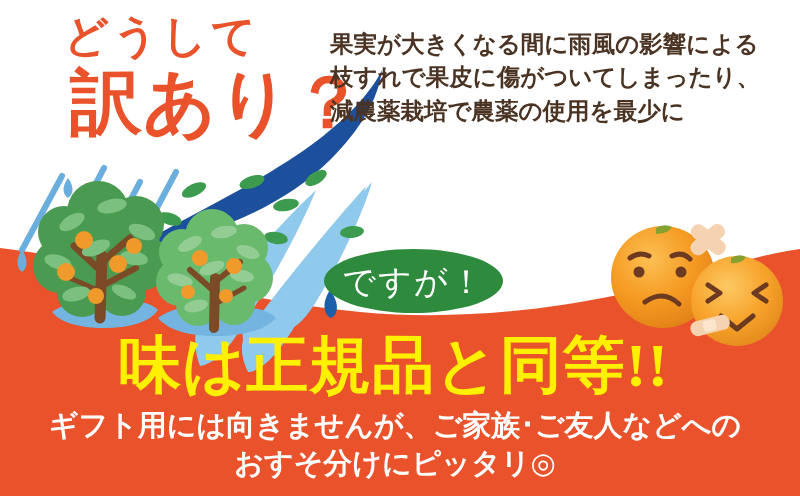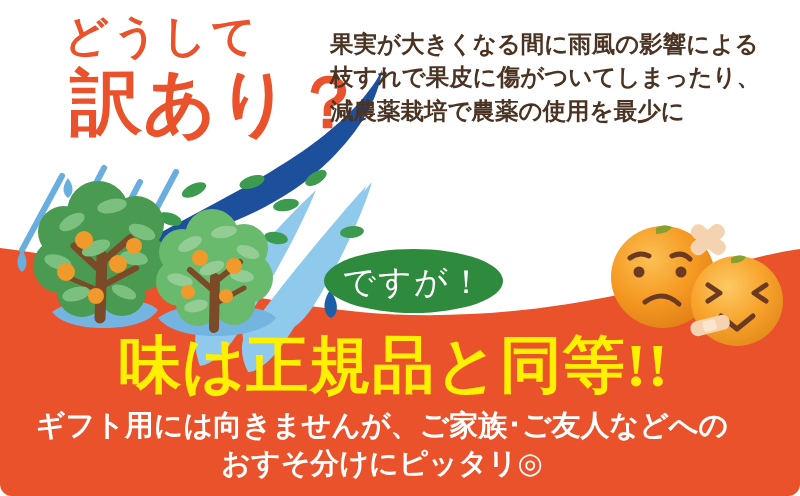--- a/index.html
+++ b/index.html
@@ -9,21 +9,20 @@
     background: #ffffff;
   }
   #banner {
     position: relative;
     width: 800px;
     height: 496px;
     overflow: hidden;
     background: #ffffff;
     font-family: "Liberation Sans", "DejaVu Sans", sans-serif;
     user-select: none;
-    border-radius: 12px;
   }
   .layer {
     position: absolute;
     top: 0; left: 0;
     width: 800px;
     height: 496px;
   }
   
   #bg-wave { z-index: 1; }
 
@@ -114,20 +113,21 @@
     left: 0;
     top: 406px;
     width: 764px;
     text-align: center;
     font-family: "Liberation Serif", "DejaVu Serif", serif;
     font-size: 29px;
     font-weight: 700;
     color: #ffffff;
     line-height: 1.32;
     letter-spacing: 0px;
+    padding-left: 13px;
   }
   #sub-line .ln { display: block; white-space: nowrap; }
 </style>
 </head>
 <body>
 
 <div id="banner">
 
   <svg class="layer" id="bg-wave" viewBox="0 0 800 496">
     <path d="M0,248 C120,262 230,300 360,312 C490,324 620,300 720,268 C755,257 780,252 800,249 L800,496 L0,496 Z" fill="#e9522a"></path>

